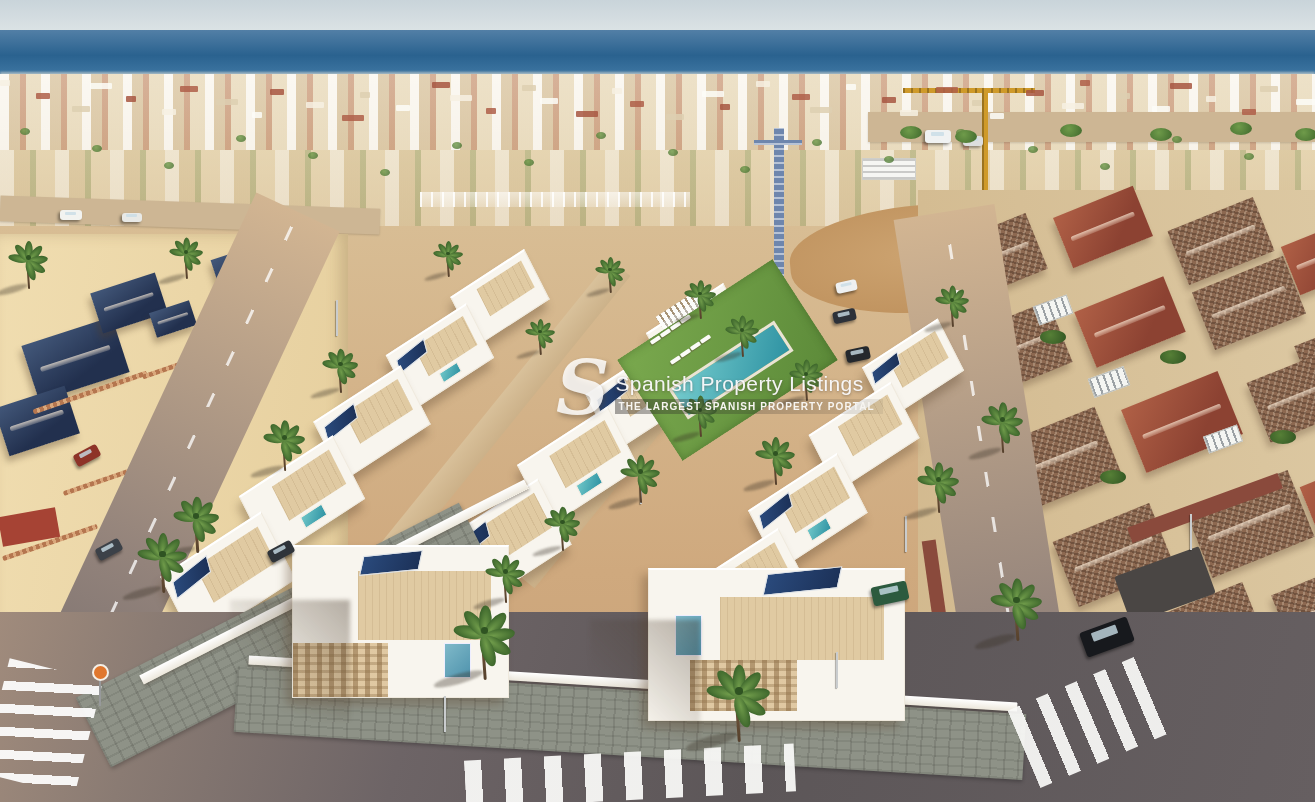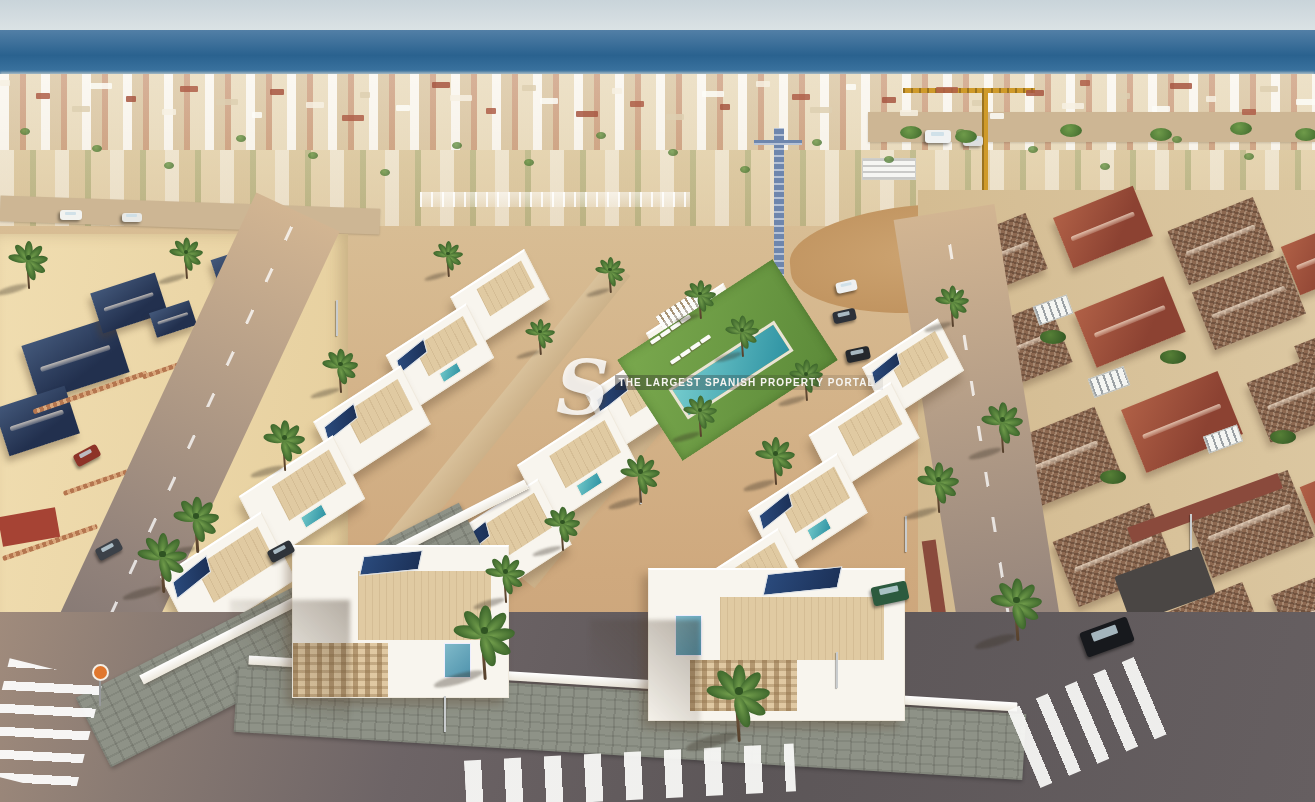--- a/index.html
+++ b/index.html
@@ -657,20 +657,21 @@
         <div class="abs palm-frond" style="left: 50%; top: 24%; width: 56%; height: 16%; transform: rotate(-5deg);"></div>
         <div class="abs palm-frond" style="left: 50%; top: 24%; width: 56%; height: 16%; transform: rotate(35deg);"></div>
         <div class="abs palm-frond" style="left: 50%; top: 24%; width: 56%; height: 16%; transform: rotate(75deg);"></div>
         <div class="abs palm-crown" style="left: 44%; top: 21%; width: 14%; height: 9%;"></div>
       </div>
     </div>
 
   <div class="abs wm" style="left:556px;top:358px;">
     <div class="wm-logo">S</div>
     <div class="wm-text">
+      <div class="wm-title">Spanish Property Listings</div>
       <div class="wm-tagline">THE LARGEST SPANISH PROPERTY PORTAL</div>
     </div>
   </div>
 <div class="abs speck" style="left: 0px; top: 80px; width: 10px; height: 6px; background: rgb(247, 241, 227); opacity: 0.85; filter: blur(0.5px);"></div>
     <div class="abs speck" style="left: 36px; top: 93px; width: 14px; height: 6px; background: rgb(176, 96, 74); opacity: 0.85; filter: blur(0.5px);"></div>
     <div class="abs speck" style="left: 72px; top: 106px; width: 18px; height: 6px; background: rgb(222, 208, 178); opacity: 0.85; filter: blur(0.5px);"></div>
     <div class="abs speck" style="left: 90px; top: 83px; width: 22px; height: 6px; background: rgb(253, 253, 248); opacity: 0.85; filter: blur(0.5px);"></div>
     <div class="abs speck" style="left: 126px; top: 96px; width: 10px; height: 6px; background: rgb(168, 87, 66); opacity: 0.85; filter: blur(0.5px);"></div>
     <div class="abs speck" style="left: 162px; top: 109px; width: 14px; height: 6px; background: rgb(247, 241, 227); opacity: 0.85; filter: blur(0.5px);"></div>
     <div class="abs speck" style="left: 180px; top: 86px; width: 18px; height: 6px; background: rgb(176, 96, 74); opacity: 0.85; filter: blur(0.5px);"></div>

